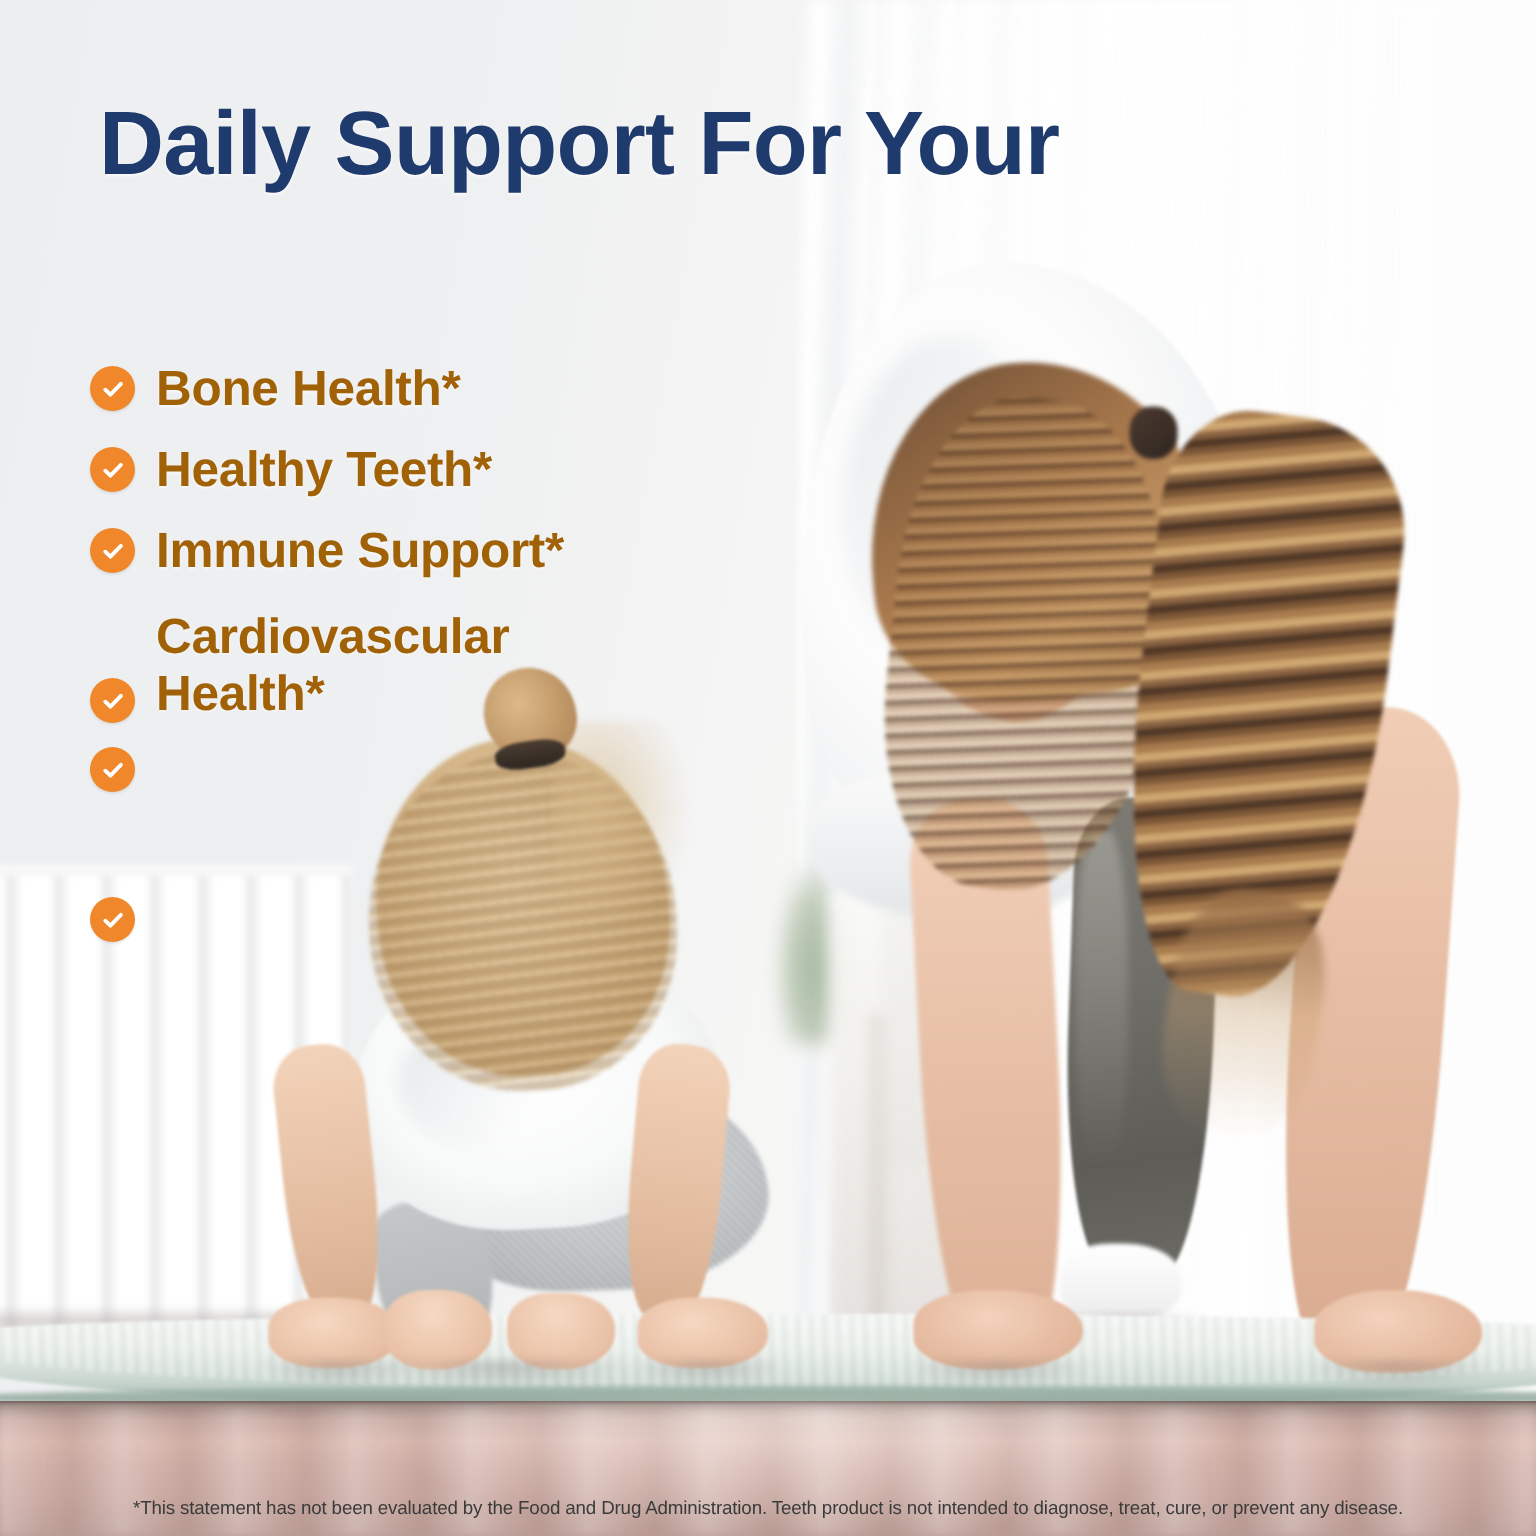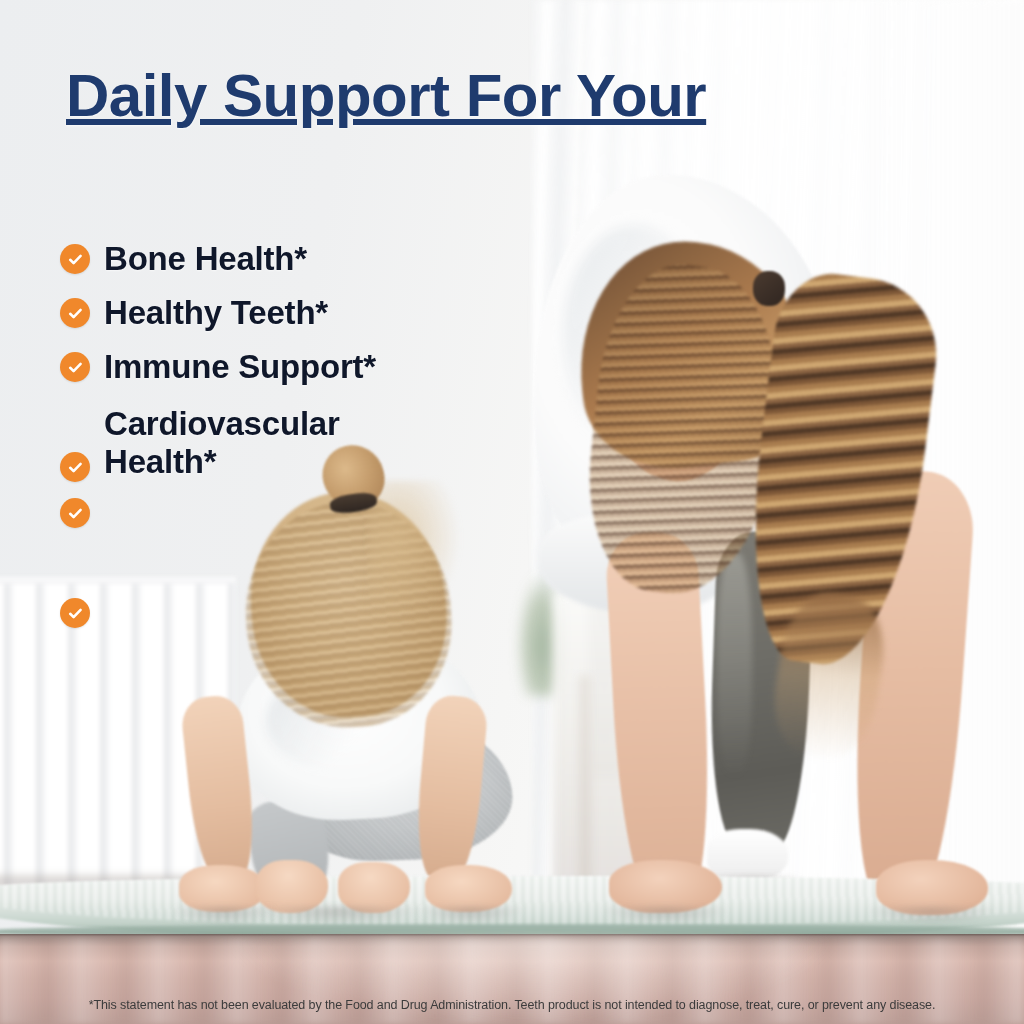--- a/index.html
+++ b/index.html
@@ -326,21 +326,20 @@
 
   .headline{
     position:absolute; left:66px; top:62px; width:840px;
     color:#1f3b6e;
     font-size:60px;
     font-weight:bold;
     line-height:1.13;
     letter-spacing:-0.5px;
     text-shadow:0 1px 2px rgba(255,255,255,.75);
     font-stretch:condensed;
-    text-decoration:underline;
   }
   .headline-line{ display:block; white-space:nowrap; }
 
   .benefits{
     position:absolute; left:60px; top:236px; width:470px;
   }
   .benefit{
     display:flex; align-items:center;
     margin-bottom:8px;
     min-height:46px;
@@ -349,21 +348,21 @@
     flex:0 0 auto;
     width:30px; height:30px;
     border-radius:50%;
     background:#f0882b;
     display:flex; align-items:center; justify-content:center;
     margin-right:14px;
     box-shadow:0 1px 2px rgba(0,0,0,.10);
   }
   .check svg{ display:block; }
   .benefit-label{
-    color:#0f172a;
+    color:#a16207;
     font-size:33px;
     font-weight:bold;
     line-height:1.17;
     letter-spacing:-0.2px;
     text-shadow:0 1px 2px rgba(255,255,255,.6);
   }
   .benefit.two-line{ min-height:84px;align-items:flex-end; }
 
   .disclaimer{
     position:absolute; left:0; top:998px; width:1024px;

